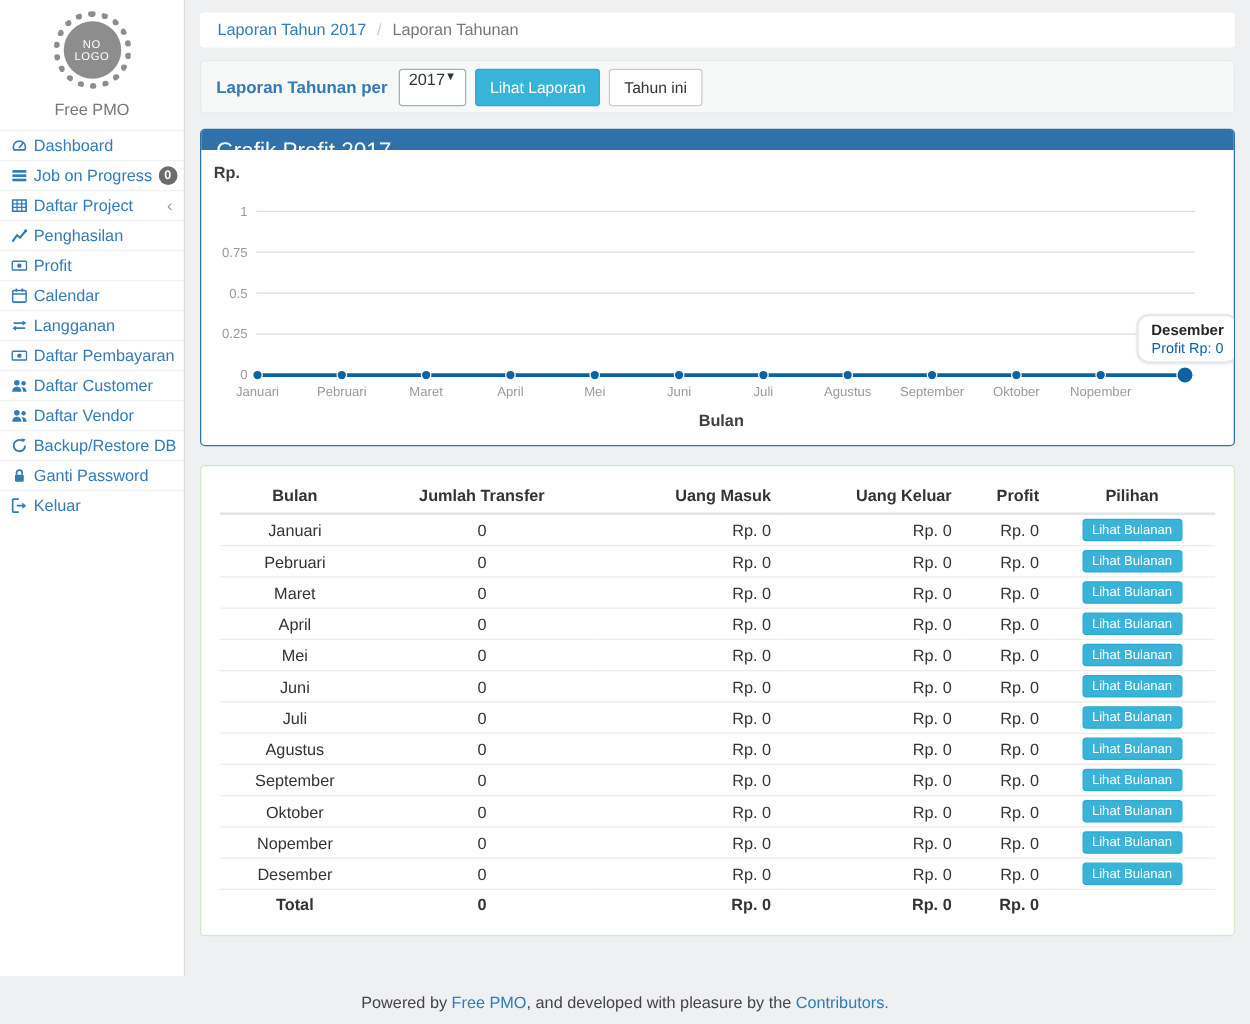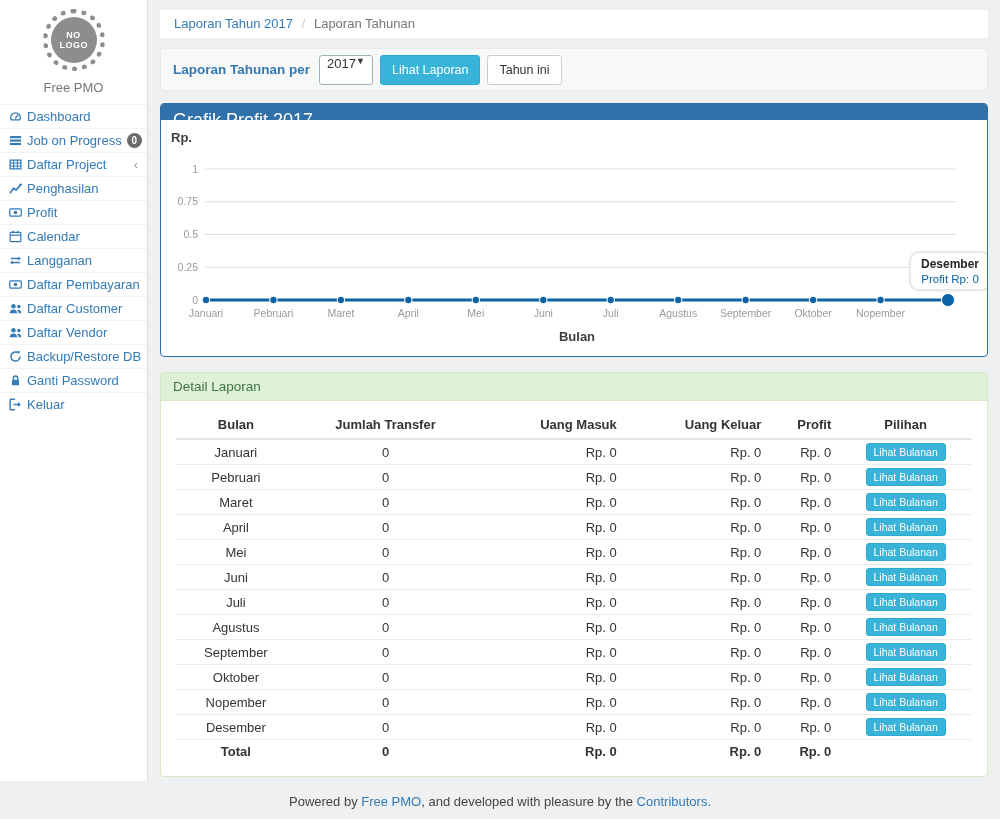--- a/index.html
+++ b/index.html
@@ -20,21 +20,21 @@
   .logo-area { padding-top:9px; text-align:center; }
   .logo-ring {
     width:62px; height:62px; margin:0 auto; border-radius:50%;
     border:5px dotted #8d8d8d; display:flex; align-items:center; justify-content:center;
   }
   .logo-core {
     width:46px; height:46px; border-radius:50%; background:#8d8d8d;
     display:flex; align-items:center; justify-content:center;
   }
   .logo-core span {
-    color:#fff; font-weight:bold; font-size:9px; letter-spacing:.5px;
+    color:#fff; font-weight:normal; font-size:9px; letter-spacing:.5px;
     width:28px; text-align:center; line-height:10px;
   }
   .app-name { margin-top:9px; color:#777; font-size:13px; }
   .menu { display:block; margin-top:9px; }
   .menu-item {
     display:flex; align-items:center; gap:5px;
     height:24px; padding:4px 9px; font-size:13px;
     color:var(--accent-blue,#337ab7); border-top:1px solid #f0f2f4;
   }
   .mi-icon { width:13px; height:13px; display:inline-flex; flex:0 0 13px; }
@@ -329,21 +329,20 @@
           <text x="416" y="221" text-anchor="middle" font-size="13" font-weight="bold" fill="#3f3f3f">Bulan</text>
         </svg>
       <div class="chart-tooltip">
         <div class="tt-title">Desember</div>
         <div class="tt-value">Profit Rp: 0</div>
       </div>
     </div>
   </section>
 
   <section class="panel panel-success">
-    <div class="panel-heading-success">Detail Laporan</div>
     <div class="table-body">
       <table class="report-table">
         <colgroup>
           <col style="width:120px">
             <col style="width:180px">
             <col style="width:150px">
           <col style="width:145px">
             <col style="width:70px">
             <col style="width:133px">
         </colgroup>

